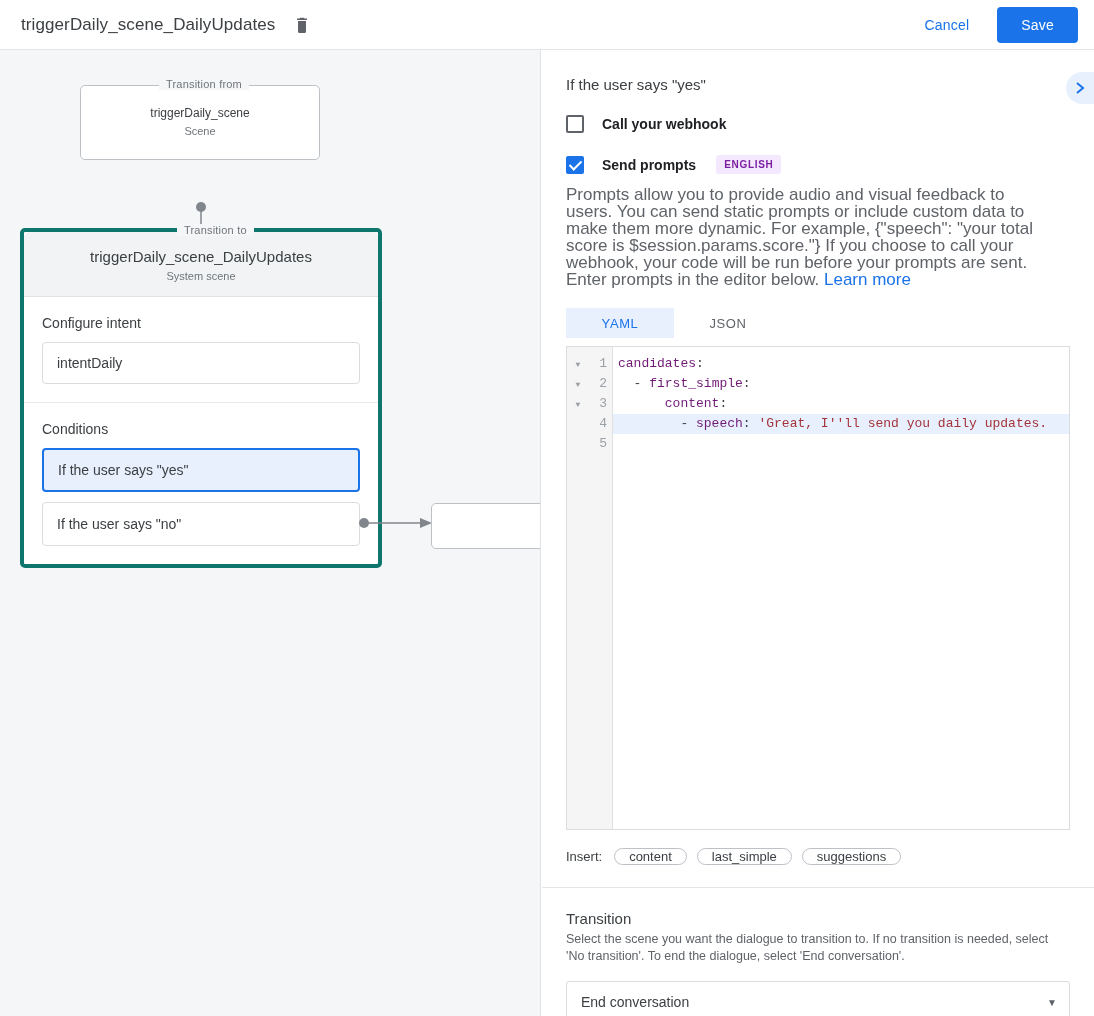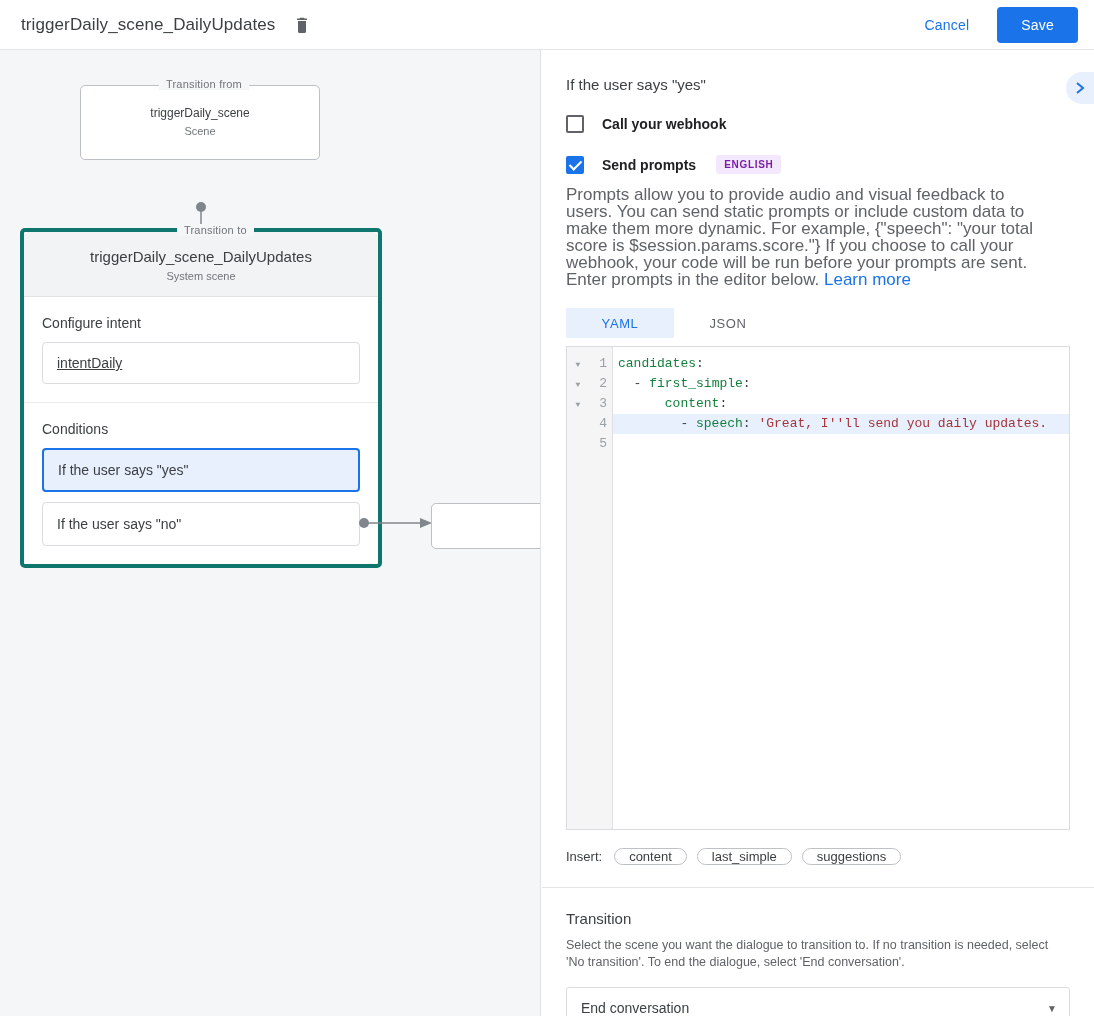--- a/index.html
+++ b/index.html
@@ -138,21 +138,20 @@
   .field-box {
     height: 42px;
     border: 1px solid #dadce0;
     border-radius: 4px;
     background: #ffffff;
     display: flex; align-items: center;
     padding: 16px 14px;
     font-size: 14px;
     color: #3c4043;
     cursor: pointer;
-    text-decoration: underline;
   }
   .cond-item {
     height: 44px;
     border: 1px solid #dadce0;
     border-radius: 4px;
     background: #ffffff;
     display: flex; align-items: center;
     padding: 0 14px;
     font-size: 14px;
     color: #3c4043;
@@ -307,21 +306,21 @@
   }
   .num { height: 20px; line-height: 20px; color: #9aa0a6; }
   .code-col {
     flex: 1;
     padding-top: 7px;
     overflow: hidden;
     white-space: nowrap;
   }
   .cline { height: 20px; line-height: 20px; padding-left: 5px; }
   .cline.active { background: #e8f0fe; }
-  .k { color: #15803d; }
+  .k { color: #701a75; }
   .p { color: #3c4043; }
   .s { color: #a4343a; }
 
   .insert-row {
     display: flex; align-items: center;
     padding: 0 24px;
     margin-top: 18px;
   }
   .insert-label { font-size: 13px; color: #3c4043; margin-right: 12px; }
   .chip {
@@ -339,21 +338,21 @@
 
   .divider {
     margin-top: 22px;
     height: 1px;
     background: #e3e5e8;
   }
 
   .transition-sec { padding: 22px 24px 0 24px; }
   .trans-title { font-size: 15px; color: #3c4043; }
   .trans-desc {
-    margin-top: 10px;
+    margin-top: 4px;
     font-size: 12.5px;
     line-height: 17px;
     color: #5f6368;
     max-width: 500px;
   }
   .select {
     margin-top: 16px;
     height: 42px;
     border: 1px solid #dadce0;
     border-radius: 3px;

